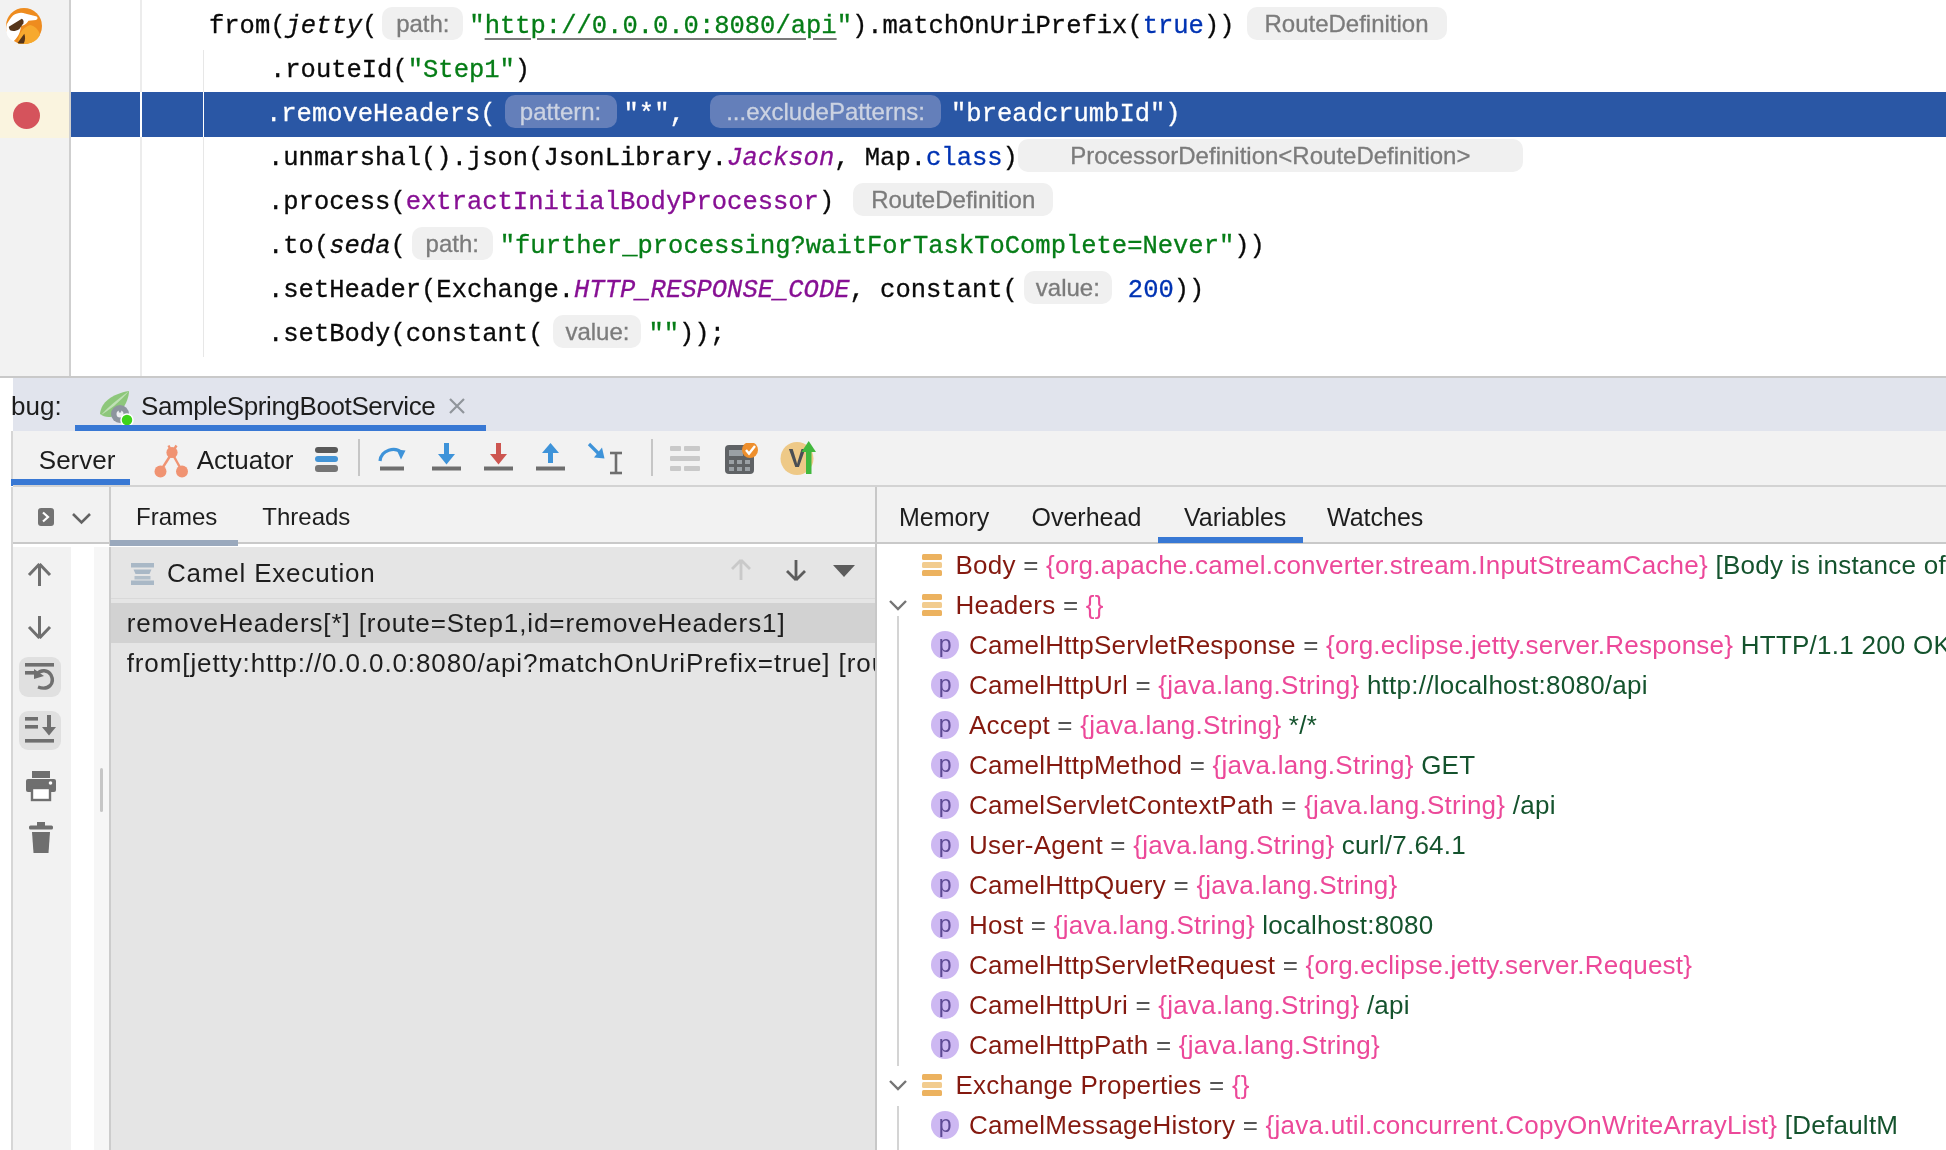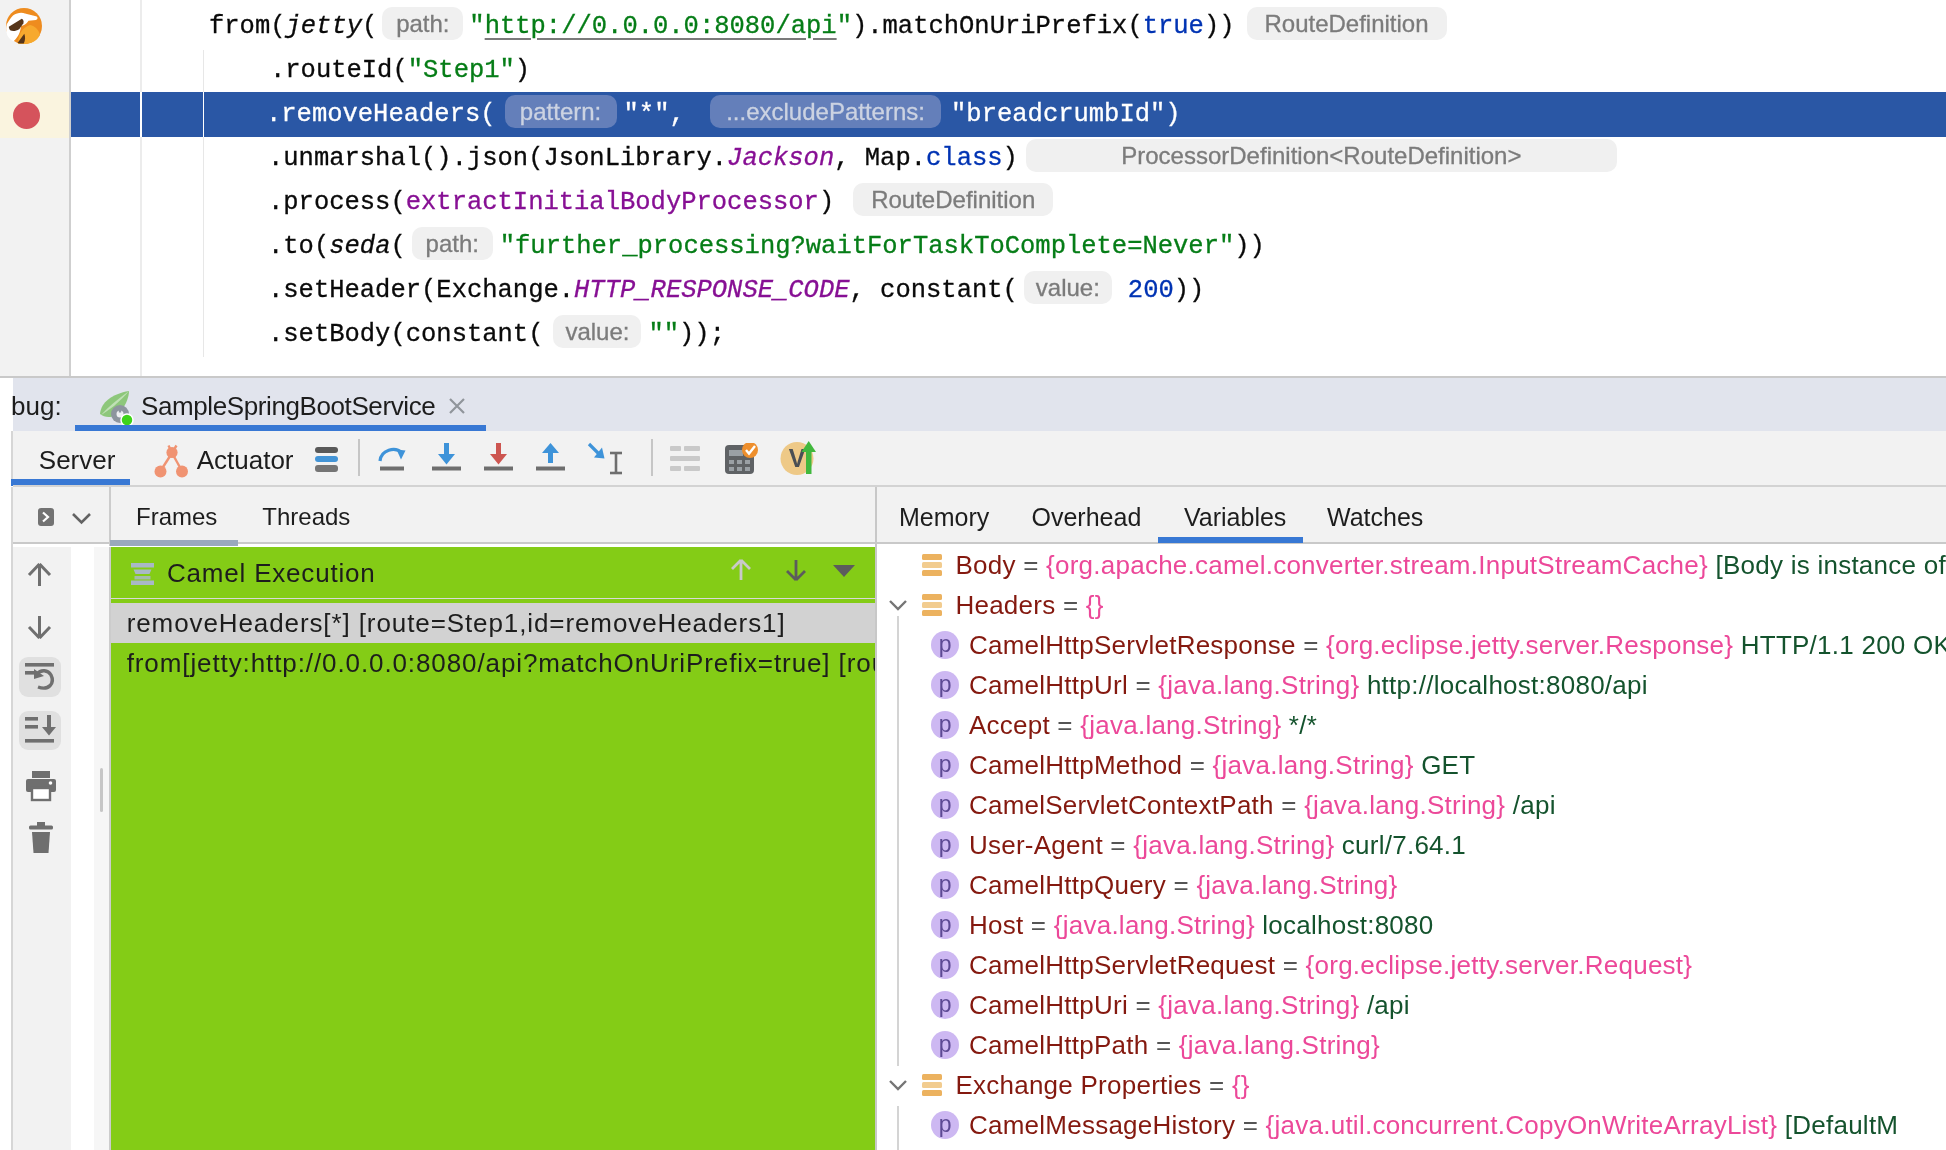--- a/index.html
+++ b/index.html
@@ -62,21 +62,21 @@
     <path d="M7,7.5 C11,4.5 16,4 19,5.5 L30,8.2 C32,8.7 32,11.4 30,11.9 L22.5,12.8 C20.5,16.2 17.5,17.8 15,18
              C14.5,24 12,29.5 7.5,33.2 C5,32.2 2.8,30.2 1.3,27.2 C0,23.2 -0.2,19.3 0.8,16.3 C2.5,13.3 4.5,10 7,7.5 Z" fill="#ffffff"></path>
     <path d="M2.8,18.7 L15.8,10.8 C17.4,11.8 18,13.4 17.4,15.2 L13.2,21.2 C10,23.2 6.2,23.4 4.2,22.2 C3.3,21.1 2.9,20 2.8,18.7 Z" fill="#56351a"></path>
     <path d="M11.5,34.9 L18.3,25.8 C19.5,29.2 19.3,32.4 17.8,35.4 C15.7,35.8 13.5,35.5 11.5,34.9 Z" fill="#56351a"></path>
   </svg>
   <div class="abs" style="left:12.5px;top:102px;width:27px;height:27px;border-radius:50%;background:#d5535c;"></div>
 
   <div class="code" style="left:209px;top:4.5px;">from(<i>jetty</i>(<span class="pill" style="width:81px;margin-left:5px;margin-right:6px;">path:</span><span class="grn">"<span style="text-decoration:underline;text-decoration-color:#7a7a7a;text-underline-offset:5px;text-decoration-thickness:2px;">http://0.0.0.0:8080/api</span>"</span>).matchOnUriPrefix(<span class="blu">true</span>))<span class="pill" style="width:200px;margin-left:12px;">RouteDefinition</span></div>
   <div class="code" style="left:270px;top:48.5px;">.routeId(<span class="grn">"Step1"</span>)</div>
   <div class="code" style="left:266px;top:92.5px;color:#fff;">.removeHeaders(<span class="pill bpill" style="width:112px;margin-left:9px;margin-right:7px;">pattern:</span>"*", <span class="pill bpill" style="width:231px;margin-left:10px;margin-right:10px;">...excludePatterns:</span>"breadcrumbId")</div>
-  <div class="code" style="left:268px;top:136.5px;">.unmarshal().json(JsonLibrary.<span class="puri">Jackson</span>, Map.<span class="blu">class</span>)<span class="pill" style="width:591px;margin-left:8px;">ProcessorDefinition&lt;RouteDefinition&gt;</span></div>
+  <div class="code" style="left:268px;top:136.5px;">.unmarshal().json(JsonLibrary.<span class="puri">Jackson</span>, Map.<span class="blu">class</span>)<span class="pill" style="width:505px;">ProcessorDefinition&lt;RouteDefinition&gt;</span></div>
   <div class="code" style="left:268px;top:180.5px;">.process(<span class="pur">extractInitialBodyProcessor</span>)<span class="pill" style="width:200px;margin-left:19px;">RouteDefinition</span></div>
   <div class="code" style="left:268px;top:224.5px;">.to(<i>seda</i>(<span class="pill" style="width:81px;margin-left:6px;margin-right:7px;">path:</span><span class="grn">"further_processing?waitForTaskToComplete=Never"</span>))</div>
   <div class="code" style="left:268px;top:268.5px;">.setHeader(Exchange.<span class="puri">HTTP_RESPONSE_CODE</span>, constant(<span class="pill" style="width:88px;margin-left:6px;margin-right:16px;">value:</span><span class="blu">200</span>))</div>
   <div class="code" style="left:268px;top:312.5px;">.setBody(constant(<span class="pill" style="width:88px;margin-left:10px;margin-right:7px;">value:</span><span class="grn">""</span>));</div>
 </div>
 <div class="abs" style="left:0;top:376px;width:1946px;height:1.5px;background:#c9c9c9;"></div>
 
 <div class="abs" id="tabrow" style="left:13px;top:377.5px;width:1946px;height:53px;background:#e1e4ed;">
   <div class="uitxt" style="left:-2px;top:0;height:56px;line-height:56px;font-size:26px;">bug:</div>
   <div class="uitxt" style="left:128px;top:0;height:56px;line-height:56px;font-size:26px;letter-spacing:-0.4px;">SampleSpringBootService</div>
@@ -256,21 +256,21 @@
   </svg>
 
   <svg class="abs" style="left:29px;top:275px;" width="24" height="31" viewBox="0 0 24 31">
     <rect x="8" y="0" width="8" height="4" fill="#6f6f6f"></rect>
     <rect x="0" y="3.5" width="24" height="4" rx="1.5" fill="#6f6f6f"></rect>
     <path d="M3,10 L21,10 L19.5,31 L4.5,31 Z" fill="#6f6f6f"></path>
   </svg>
   <div class="abs" style="left:99.5px;top:221px;width:3.8px;height:44px;border-radius:2px;background:#c6c6c6;"></div>
 </div>
 
-<div class="abs" id="frames" style="left:110.6px;top:547px;width:764.4px;height:603px;background:#84cc16;overflow:hidden;">
+<div class="abs" id="frames" style="left:110.6px;top:547px;width:764.4px;height:603px;background:#e5e5e5;overflow:hidden;">
 
   <svg class="abs" style="left:20.4px;top:16px;" width="23" height="22" viewBox="0 0 23 22">
     <g fill="#a9b8c6">
       <path d="M0,0 L23,0 L23,4.5 L0,4.5 Z"></path>
       <path d="M2.5,6.5 L20.5,6.5 L18.5,11 L4.5,11 Z"></path>
       <path d="M4.5,11 L18.5,11 L20.5,15.5 L2.5,15.5 Z" opacity="0"></path>
       <path d="M3.5,13 L19.5,13 L19.5,16.5 L3.5,16.5 Z" opacity="0.85"></path>
       <path d="M0,17.5 L23,17.5 L23,22 L0,22 Z"></path>
     </g>
   </svg>

